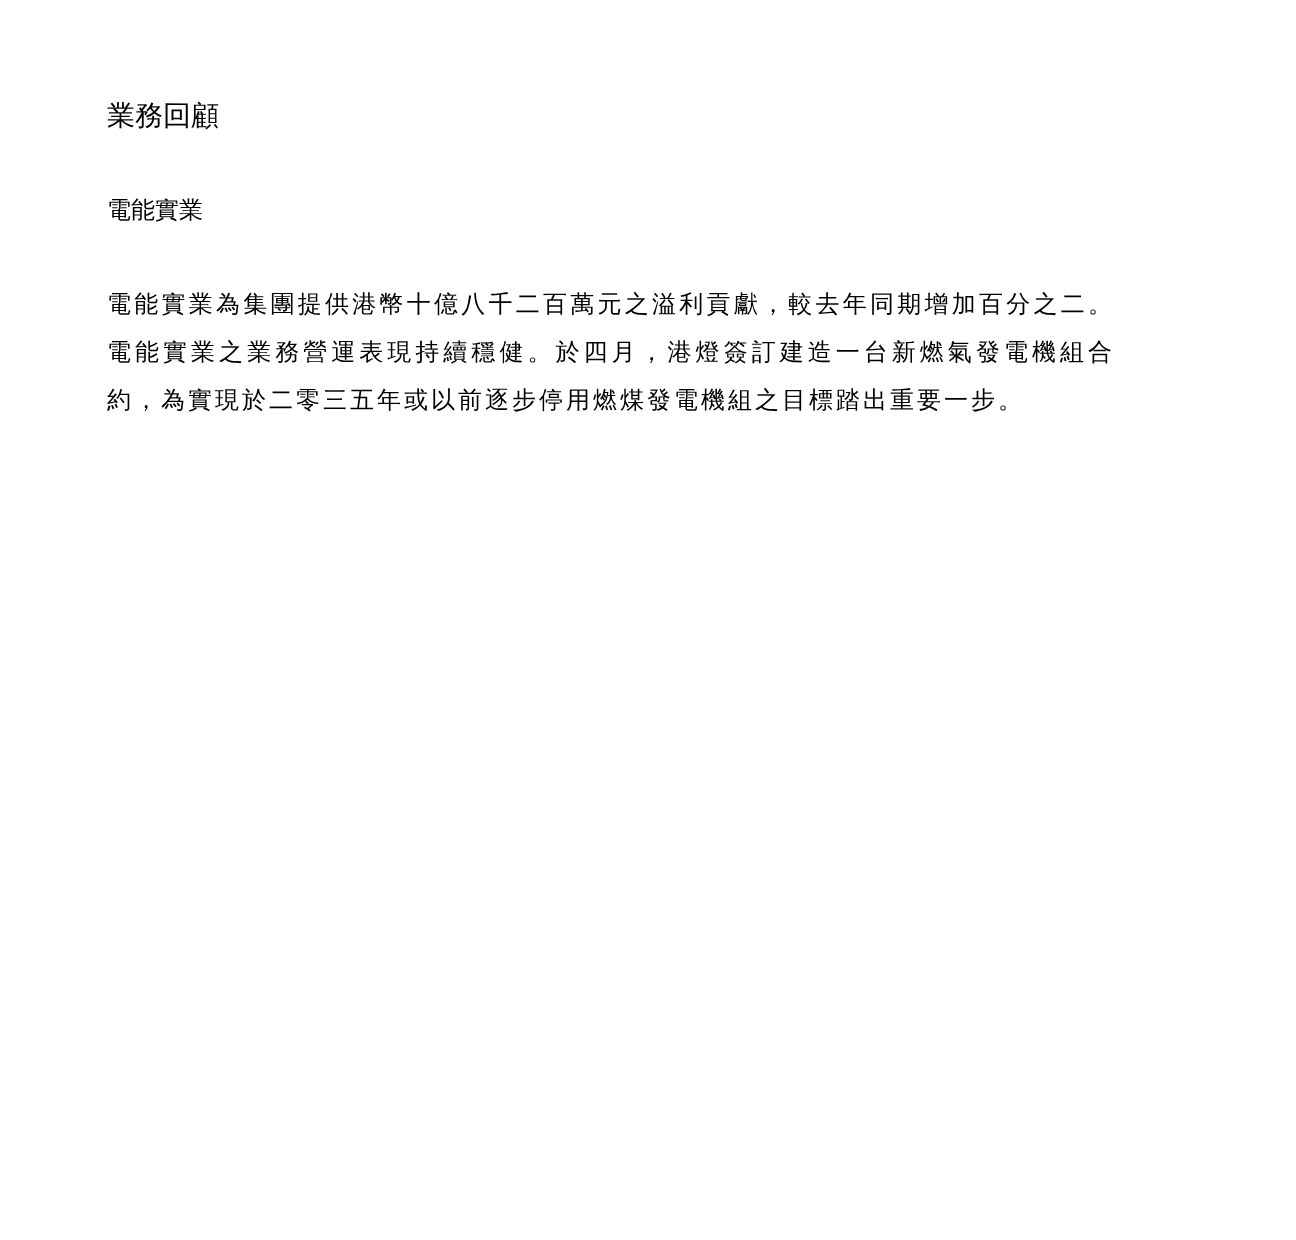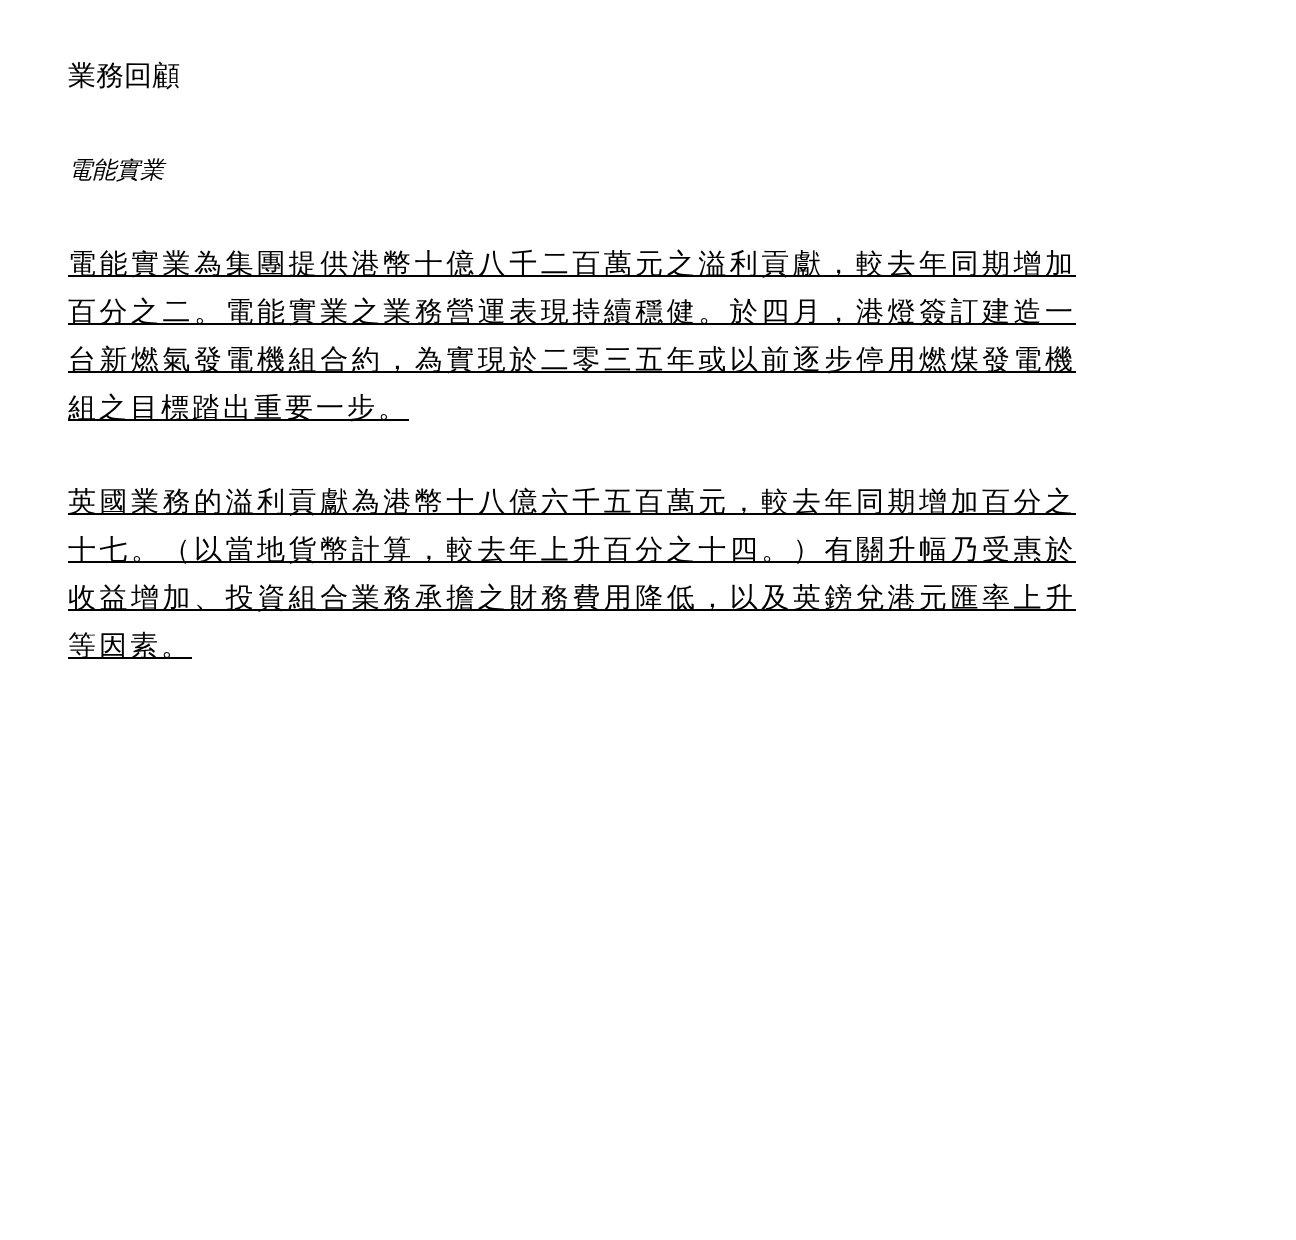--- a/index.html
+++ b/index.html
@@ -8,61 +8,58 @@
     background: #ffffff;
   }
   body {
     width: 1296px;
     min-height: 1240px;
     color: #000000;
     -webkit-font-smoothing: antialiased;
   }
   .doc {
     width: 1008px;
-    margin-left: 68px;
-    padding-top: 52px;
+    margin-left: 107px;
+    padding-top: 92px;
   }
   .doc-title {
     font-family: "Liberation Sans", sans-serif;
     font-weight: 500;
     font-size: 28px;
     line-height: 48px;
     margin: 0 0 46px 0;
     letter-spacing: 0;
   }
   .sec-heading {
     font-family: "Liberation Sans", sans-serif;
     font-weight: 500;
     font-size: 24px;
     line-height: 48px;
     margin: 46px 0;
     letter-spacing: 0;
-    font-style: italic;
   }
   .body-para {
     font-family: "Liberation Serif", serif;
     font-weight: 400;
-    font-size: 28px;
+    font-size: 24px;
     line-height: 48px;
     margin: 46px 0;
     text-align: justify;
     letter-spacing: 3px;
-    text-decoration: underline;
   }
   section { margin: 0; padding: 0; }
 </style>
 </head>
 <body>
 
 <article class="doc">
 
   <h1 class="doc-title">業務回顧</h1>
 
   <section>
     <h2 class="sec-heading">電能實業</h2>
     <p class="body-para">電能實業為集團提供港幣十億八千二百萬元之溢利貢獻，較去年同期增加百分之二。電能實業之業務營運表現持續穩健。於四月，港燈簽訂建造一台新燃氣發電機組合約，為實現於二零三五年或以前逐步停用燃煤發電機組之目標踏出重要一步。</p>
   </section>
 
   <section>
-    <p class="body-para">英國業務的溢利貢獻為港幣十八億六千五百萬元，較去年同期增加百分之十七。（以當地貨幣計算，較去年上升百分之十四。）有關升幅乃受惠於收益增加、投資組合業務承擔之財務費用降低，以及英鎊兌港元匯率上升等因素。</p>
   </section>
 
 </article>
 
 </body></html>

